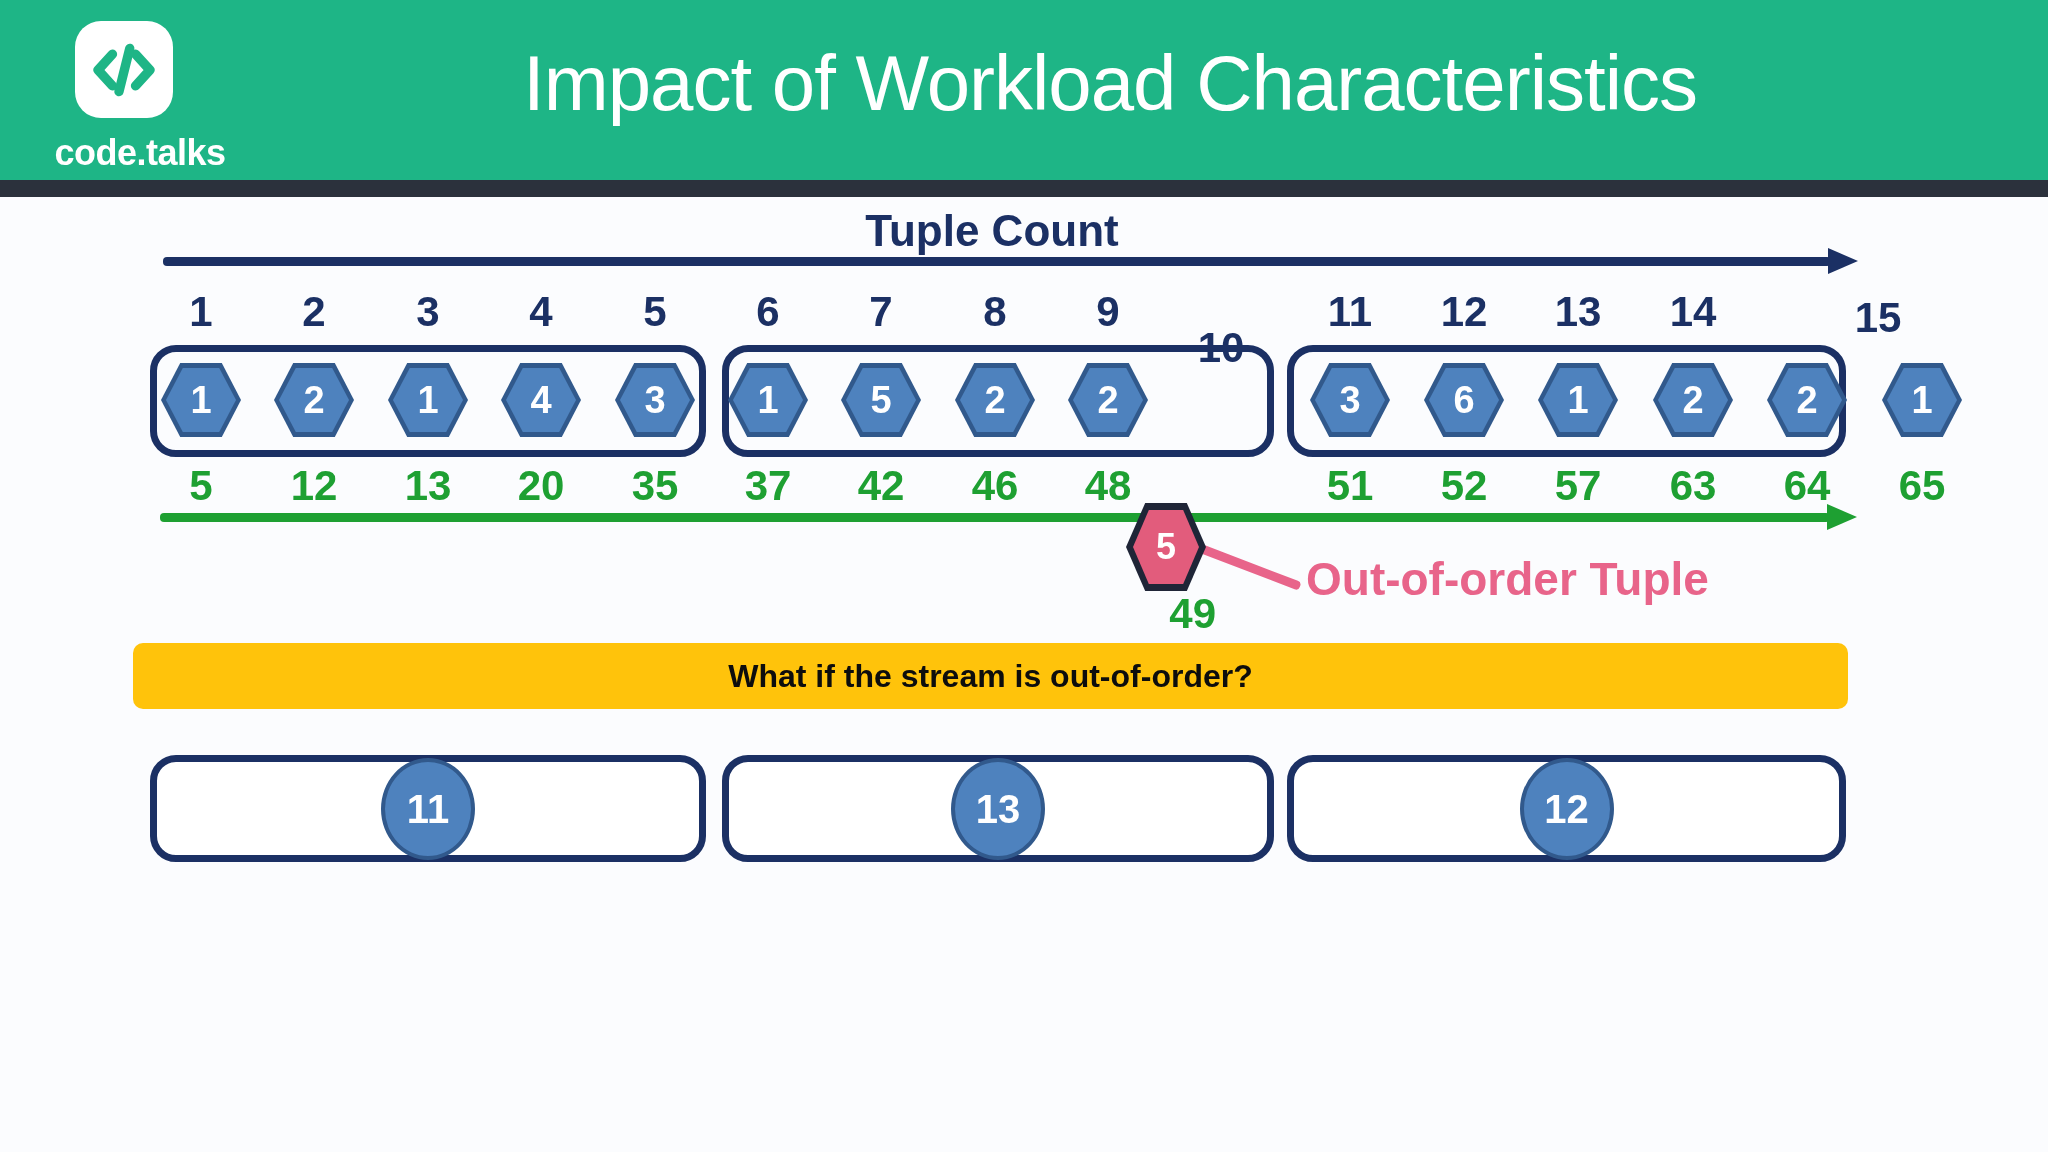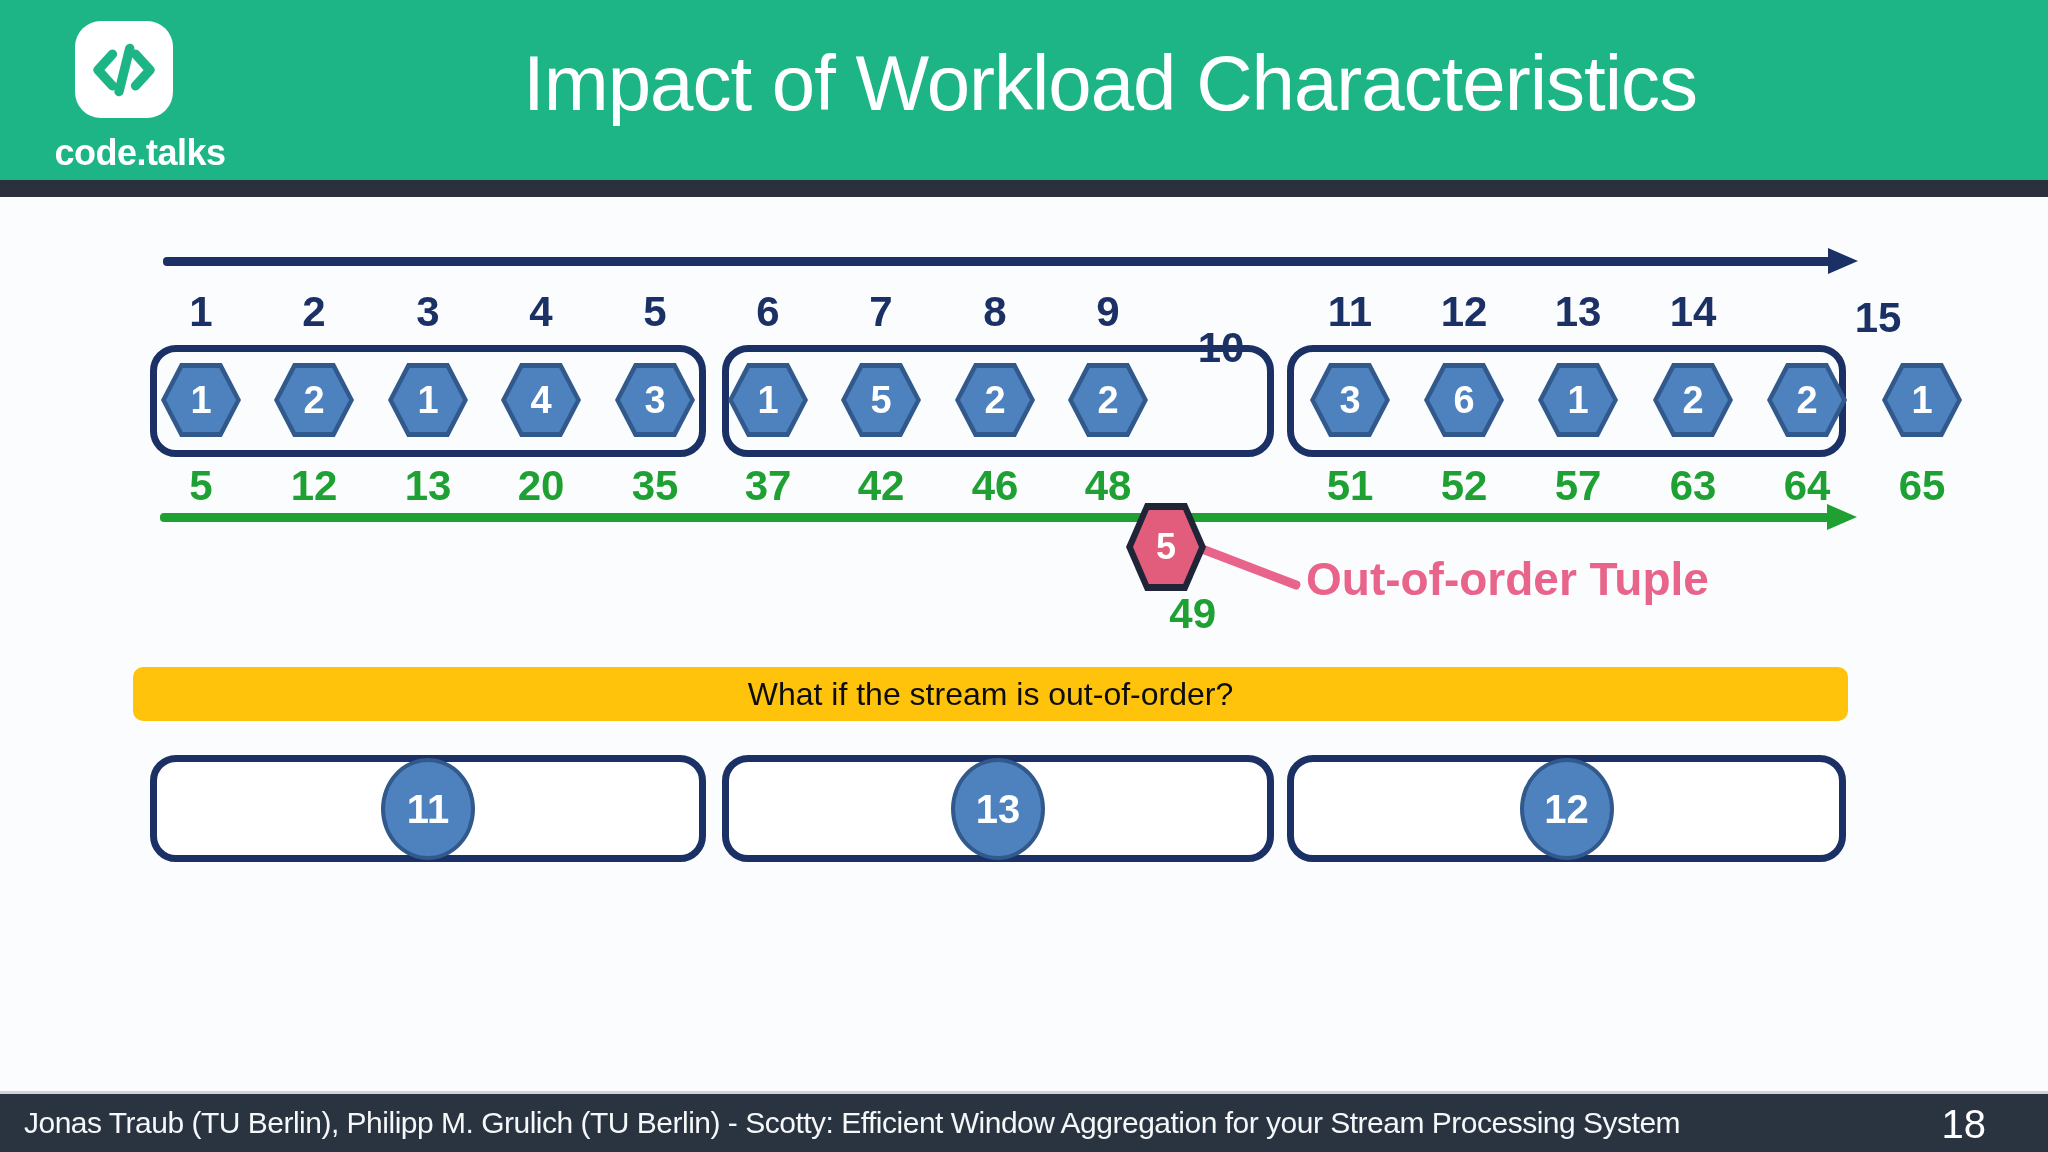--- a/index.html
+++ b/index.html
@@ -47,22 +47,22 @@
   #event-time-label{left:852px;top:545px;width:260px;text-align:center;color:var(--egreen)}
 
   
   #ooo-hex{left:1126px;top:503px;width:80px;height:88px;background:var(--pinkdark);z-index:5}
   #ooo-hex .hex-inner{width:66px;height:74px;background:var(--pinkfill);font-size:36px}
   #ooo-time{position:absolute;left:1116px;top:590px;width:100px;text-align:right;color:var(--egreen);font-size:42px;font-weight:600}
   #ooo-line{position:absolute;left:1201px;top:544px;width:106px;height:9px;background:var(--pink);transform:rotate(21deg);transform-origin:left center;border-radius:4px}
   #ooo-label{position:absolute;left:1306px;top:552px;color:var(--pink);font-size:46px;font-weight:600;white-space:nowrap}
 
   
-  .banner{position:absolute;left:133px;top:667px;width:1715px;height:54px;background:var(--yellow);border-radius:10px;
-          display:flex;align-items:center;justify-content:center;color:#0d0d0d;font-size:32px;font-weight:400}
+  .banner{position:absolute;left:133px;top:643px;width:1715px;height:66px;background:var(--yellow);border-radius:10px;
+          display:flex;align-items:center;justify-content:center;color:#0d0d0d;font-size:32px;font-weight:700}
 
   
   .res-circle{position:absolute;width:94px;height:102px;border-radius:50%;background:var(--hexfill);border:4px solid var(--hexborder);
           display:flex;align-items:center;justify-content:center;color:#fff;font-size:40px;font-weight:600}
 
   
   .footer{position:absolute;left:0;top:1091px;width:2048px;height:61px;background:var(--footer);border-top:3px solid #cfd3d8;
           display:flex;align-items:center}
   .footer-credits{color:#f5f7f8;font-size:30px;letter-spacing:-0.5px;padding-left:24px;white-space:nowrap}
   .footer-page{position:absolute;right:62px;top:0;height:61px;display:flex;align-items:center;color:#fff;font-size:40px}
@@ -80,20 +80,21 @@
           <path d="M66 28 L86 50 L66 72" fill="none" stroke="#1EB586" stroke-width="13" stroke-linecap="round" stroke-linejoin="round"></path>
           <path d="M58 20 L43 80" fill="none" stroke="#1EB586" stroke-width="13" stroke-linecap="round"></path>
         </svg>
       </div>
       <div class="logo-text">code.talks</div>
     </div>
     <h1 class="slide-title">Impact of Workload Characteristics</h1>
   </div>
   <div class="divider-bar"></div>
 
+  <div class="axis-label" id="tuple-count-label">Tuple Count</div>
   <div class="h-line" id="tuple-arrow-line"></div>
   <div id="tuple-arrow-head"></div>
   <div id="tick-layer">
       <div class="tick" style="left: 156px;">1</div>
       <div class="tick" style="left: 269px;">2</div>
       <div class="tick" style="left: 383px;">3</div>
       <div class="tick" style="left: 496px;">4</div>
       <div class="tick" style="left: 610px;">5</div>
       <div class="tick" style="left: 723px;">6</div>
       <div class="tick" style="left: 836px;">7</div>
@@ -194,18 +195,14 @@
         <div class="res-circle" style="left: 224px; top: -4px;">11</div>
       </div>
       <div class="result-box" style="left: 722px; width: 552px;">
         <div class="res-circle" style="left: 222px; top: -4px;">13</div>
       </div>
       <div class="result-box" style="left: 1287px; width: 559px;">
         <div class="res-circle" style="left: 225.5px; top: -4px;">12</div>
       </div>
     </div>
 
-  <div class="footer">
-    <div class="footer-credits">Jonas Traub (TU Berlin), Philipp M. Grulich (TU Berlin) - Scotty: Efficient Window Aggregation for your Stream Processing System</div>
-    <div class="footer-page">18</div>
-  </div>
 
 </div>
 
 </body></html>

